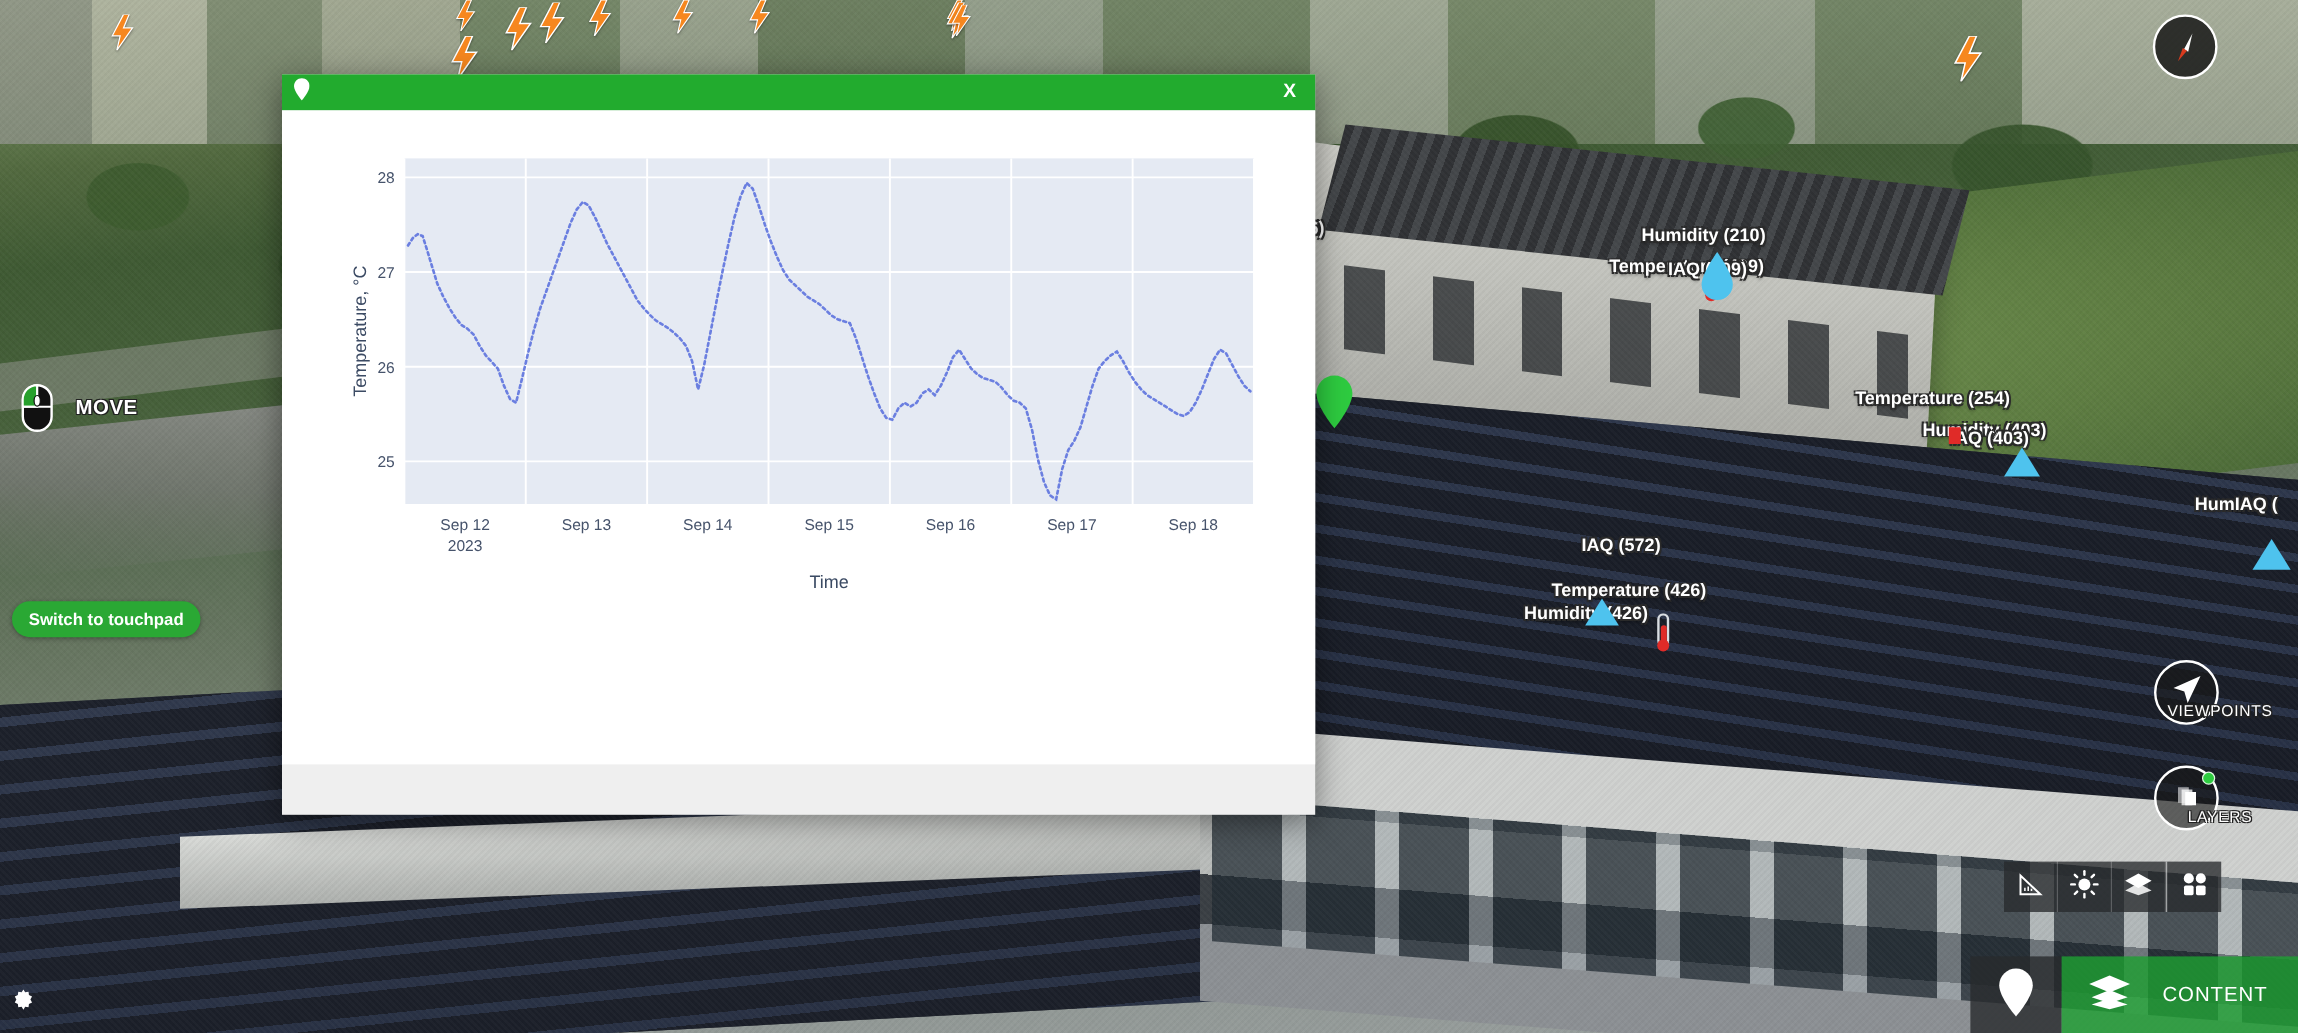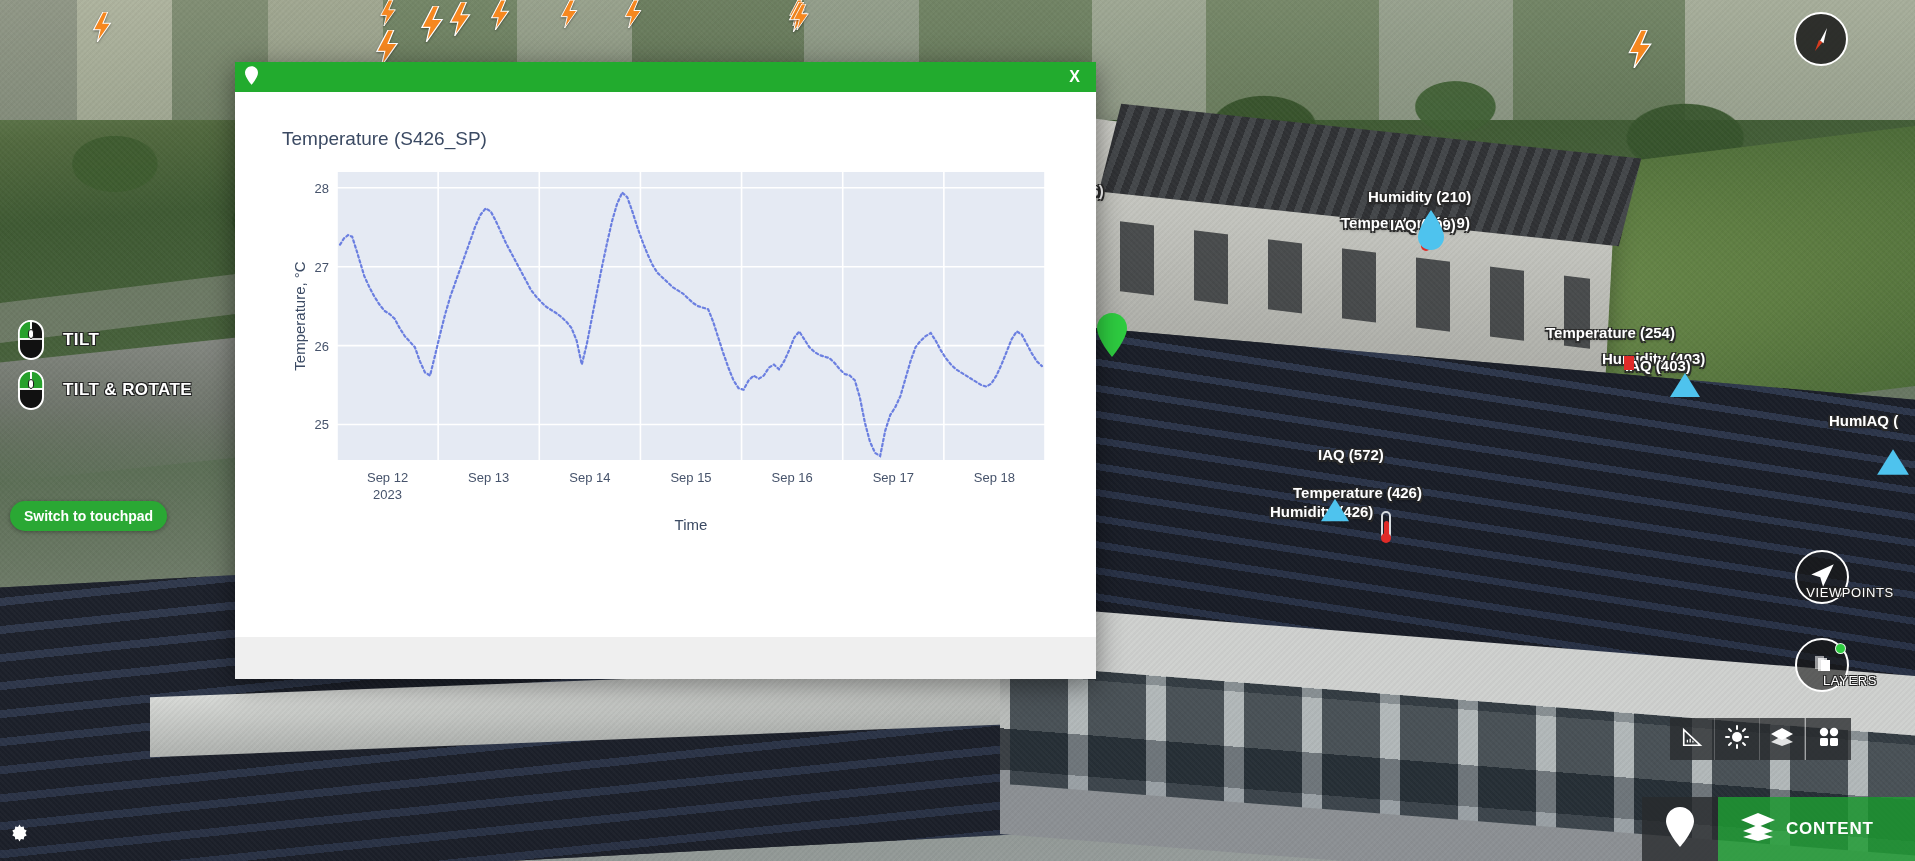--- a/index.html
+++ b/index.html
@@ -202,21 +202,21 @@
   .pin-panel {
     width: 76px; background: rgba(40,42,45,.80);
     display: flex; align-items: center; justify-content: center; cursor: pointer;
   }
   .content-btn {
     flex: 1; background: rgba(30,160,50,.80);
     display: flex; align-items: center; cursor: pointer;
   }
   .content-btn .ico { margin-left: 22px; }
   .content-btn .txt {
-    margin-left: 10px; color: #fff; font-size: 17px; font-weight: bold; letter-spacing: .8px;
+    margin-left: 26px; color: #fff; font-size: 17px; font-weight: normal; letter-spacing: .8px;
   }
 
   
   .popup {
     position: absolute; left: 235px; top: 62px;
     width: 861px; height: 617px;
     background: #efefef;
     box-shadow: 0 6px 26px rgba(0,0,0,.45);
     display: flex; flex-direction: column;
   }
@@ -385,34 +385,21 @@
     <div class="nav-row">
       <span class="mouse-ico">
         <svg width="28" height="40" viewBox="0 0 28 40">
           <path d="M14 1C7.4 1 2 6.4 2 13v14c0 6.6 5.4 12 12 12s12-5.4 12-12V13C26 6.4 20.6 1 14 1z" fill="#111" stroke="#fff" stroke-width="2"></path>
           <path d="M14 1C7.4 1 2 6.4 2 13v6h12V1z" fill="#27a02c" stroke="#fff" stroke-width="1.6"></path>
           <line x1="14" y1="1" x2="14" y2="19" stroke="#fff" stroke-width="1.6"></line>
           <line x1="2" y1="19" x2="26" y2="19" stroke="#fff" stroke-width="1.6"></line>
           <ellipse cx="14" cy="14" rx="2.6" ry="4.4" fill="#fff" stroke="#111" stroke-width="1"></ellipse>
         </svg>
       </span>
-      <span class="nav-label">TILT</span>
-    </div>
-    <div class="nav-row">
-      <span class="mouse-ico">
-        <svg width="28" height="40" viewBox="0 0 28 40">
-          <path d="M14 1C7.4 1 2 6.4 2 13v14c0 6.6 5.4 12 12 12s12-5.4 12-12V13C26 6.4 20.6 1 14 1z" fill="#111" stroke="#fff" stroke-width="2"></path>
-          <path d="M14 1C7.4 1 2 6.4 2 13v6h12V1z" fill="#27a02c" stroke="#fff" stroke-width="1.6"></path>
-          <path d="M14 1v18h12v-6C26 6.4 20.6 1 14 1z" fill="#27a02c" stroke="#fff" stroke-width="1.6"></path>
-          <line x1="14" y1="1" x2="14" y2="19" stroke="#fff" stroke-width="1.6"></line>
-          <line x1="2" y1="19" x2="26" y2="19" stroke="#fff" stroke-width="1.6"></line>
-          <ellipse cx="14" cy="14" rx="2.6" ry="4.4" fill="#fff" stroke="#111" stroke-width="1"></ellipse>
-        </svg>
-      </span>
-      <span class="nav-label">TILT &amp; ROTATE</span>
+      <span class="nav-label">MOVE</span>
     </div>
   </div>
 
   <div class="switch-pad">Switch to touchpad</div>
 
   <div class="gear-btn">
     <svg width="27" height="27" viewBox="0 0 24 24">
       <path d="M12 8.2a3.8 3.8 0 1 0 0 7.6 3.8 3.8 0 0 0 0-7.6zm0 5.8a2 2 0 1 1 0-4 2 2 0 0 1 0 4z" fill="#fff"></path>
       <path d="M12 2l1.3 2.2 2.5-.5.3 2.5 2.3 1.1-1.2 2.2 1.2 2.2-2.3 1.1-.3 2.5-2.5-.5L12 17l-1.3-2.2-2.5.5-.3-2.5-2.3-1.1L6.8 9.5 5.6 7.3l2.3-1.1.3-2.5 2.5.5z" fill="#fff" transform="translate(0,2) scale(1,1)"></path>
     </svg>
@@ -517,21 +504,20 @@
     <div class="popup-head">
       <span>
         <svg width="13" height="19" viewBox="0 0 14 20">
             <path d="M7 0C3.1 0 0 3.1 0 7c0 5 7 13 7 13s7-8 7-13c0-3.9-3.1-7-7-7z" fill="#fff"></path>
           </svg>
       </span>
       <span class="popup-close">X</span>
     </div>
 
     <div class="popup-card">
-      <div class="chart-title">Temperature (S426_SP)</div>
 
       <div class="chart-wrap">
         <svg id="chart-svg" width="760" height="370" viewBox="0 0 760 370">
             <rect x="46" y="4" width="708" height="288" fill="#e5eaf3"></rect>
             <line x1="46" y1="256.49315068493155" x2="754" y2="256.49315068493155" stroke="#ffffff" stroke-width="1.6"></line>
             <line x1="46" y1="177.58904109589042" x2="754" y2="177.58904109589042" stroke="#ffffff" stroke-width="1.6"></line>
             <line x1="46" y1="98.6849315068493" x2="754" y2="98.6849315068493" stroke="#ffffff" stroke-width="1.6"></line>
             <line x1="46" y1="19.78082191780817" x2="754" y2="19.78082191780817" stroke="#ffffff" stroke-width="1.6"></line>
             <line x1="46" y1="4" x2="46" y2="292" stroke="#ffffff" stroke-width="1.6"></line>
             <line x1="147.14285714285714" y1="4" x2="147.14285714285714" y2="292" stroke="#ffffff" stroke-width="1.6"></line>

